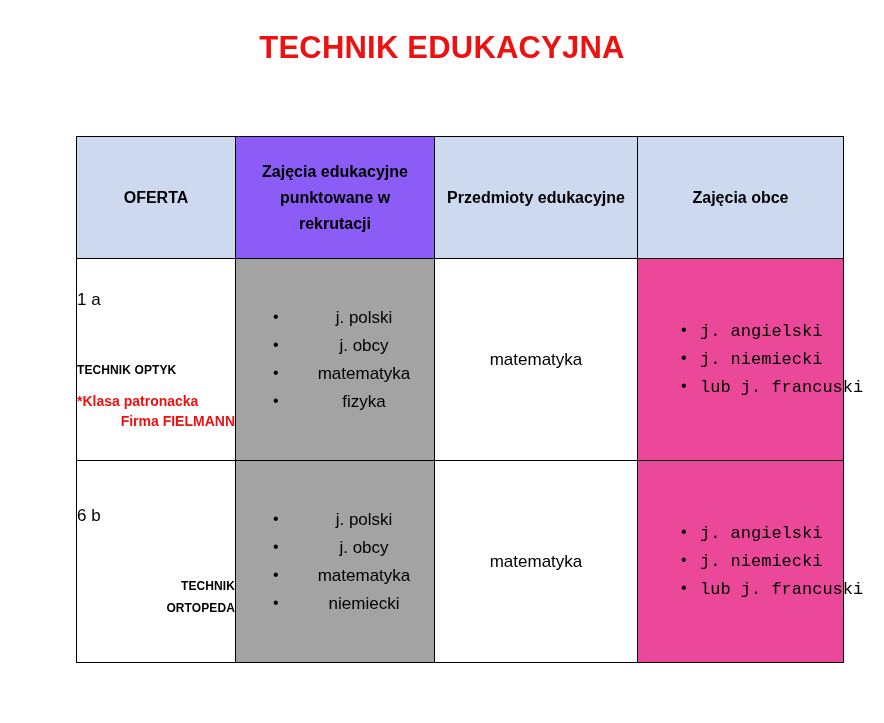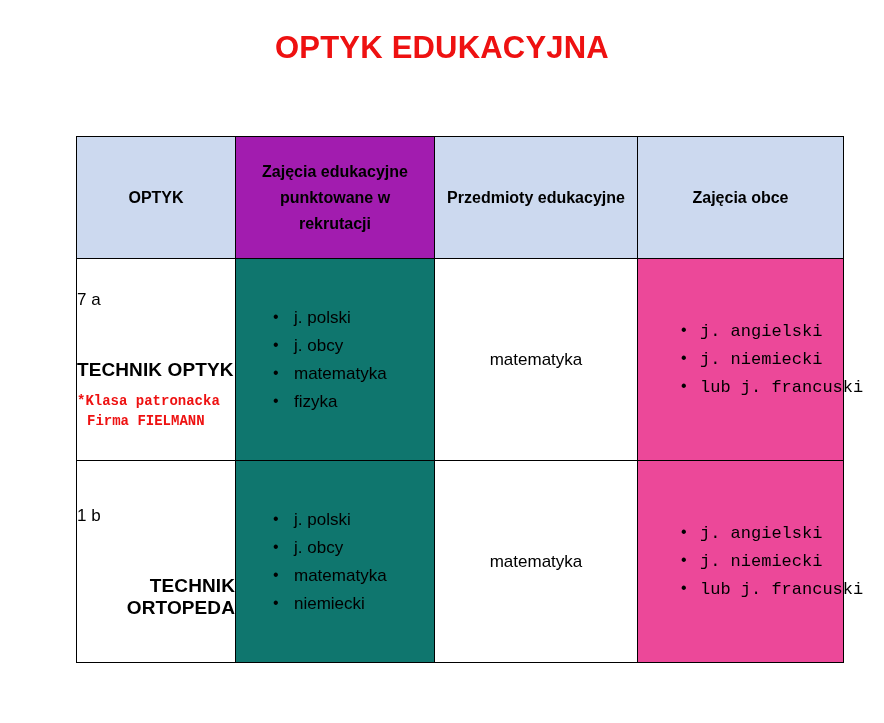--- a/index.html
+++ b/index.html
@@ -62,64 +62,65 @@
   
   .hdr {
     background: #ccd9ef;
     height: 121px;
     text-align: center;
     font-weight: bold;
     font-size: 16px;
     line-height: 26px;
   }
   .hdr.accent {
-    background: #a21caf;
+    background: #8b5cf6;
   }
   .hdr-inner { padding: 0 10px; }
 
   
   .row-1 td { height: 201px; }
   .row-2 td { height: 201px; }
 
   .cell-class {
     background: #ffffff;
     vertical-align: top;
     padding: 8px 0 0 8px;
     text-align: left;
   }
   .class-code {
     font-size: 17px;
     font-weight: normal;
     line-height: 22px;
   }
   .class-name {
-    font-size: 19px;
+    font-size: 12px;
     font-weight: bold;
     line-height: 22px;
     margin-top: 48px;
     letter-spacing: 0.1px;
   }
   .class-name.two-line { margin-top: 48px; text-align: right; }
   .class-note {
     color: #ee1111;
     font-size: 14px;
     font-weight: bold;
     line-height: 20px;
     margin-top: 10px;
-    font-family: Liberation Mono, monospace;
   }
   .class-note .note-l2 {
     display: block;
     padding-left: 10px;
+    text-align: right;
   }
 
   .cell-subjects {
-    background: #0f766e;
+    background: #a3a3a3;
     vertical-align: middle;
     padding: 0;
+    text-align: center;
   }
   .cell-extended {
     background: #ffffff;
     text-align: center;
     font-size: 17px;
     font-weight: normal;
   }
   .cell-langs {
     background: #ec4899;
     vertical-align: middle;
@@ -149,51 +150,51 @@
   ul.bullets.langs {
     padding-left: 62px;
   }
 </style>
 </head>
 <body>
 
 <div class="page">
 
   <div class="title-block">
-    <div class="title-line">OPTYK EDUKACYJNA</div>
+    <div class="title-line">TECHNIK EDUKACYJNA</div>
   </div>
 
   <table class="offer-table">
     <colgroup>
       <col class="col-klasa">
       <col class="col-punktowane">
       <col class="col-rozszerz">
       <col class="col-jezyki">
     </colgroup>
     <thead>
       <tr>
         <th class="hdr">
-          <div class="hdr-inner">OPTYK</div>
+          <div class="hdr-inner">OFERTA</div>
         </th>
         <th class="hdr accent">
           <div class="hdr-inner">Zajęcia edukacyjne punktowane w rekrutacji</div>
         </th>
         <th class="hdr">
           <div class="hdr-inner">Przedmioty edukacyjne</div>
         </th>
         <th class="hdr">
           <div class="hdr-inner">Zajęcia obce</div>
         </th>
       </tr>
     </thead>
     <tbody>
 
       <tr class="row-1">
         <td class="cell-class">
-          <div class="class-code">7 a</div>
+          <div class="class-code">1 a</div>
           <div class="class-name">TECHNIK OPTYK</div>
           <div class="class-note">
             <span>*Klasa patronacka</span>
             <span class="note-l2">Firma FIELMANN</span>
           </div>
         </td>
         <td class="cell-subjects">
           <ul class="bullets">
             <li>j. polski</li>
             <li>j. obcy</li>
@@ -206,21 +207,21 @@
           <ul class="bullets langs">
             <li>j. angielski</li>
             <li>j. niemiecki</li>
             <li>lub j. francuski</li>
           </ul>
         </td>
       </tr>
 
       <tr class="row-2">
         <td class="cell-class">
-          <div class="class-code">1 b</div>
+          <div class="class-code">6 b</div>
           <div class="class-name two-line">
             <div>TECHNIK</div>
             <div>ORTOPEDA</div>
           </div>
         </td>
         <td class="cell-subjects">
           <ul class="bullets">
             <li>j. polski</li>
             <li>j. obcy</li>
             <li>matematyka</li>

